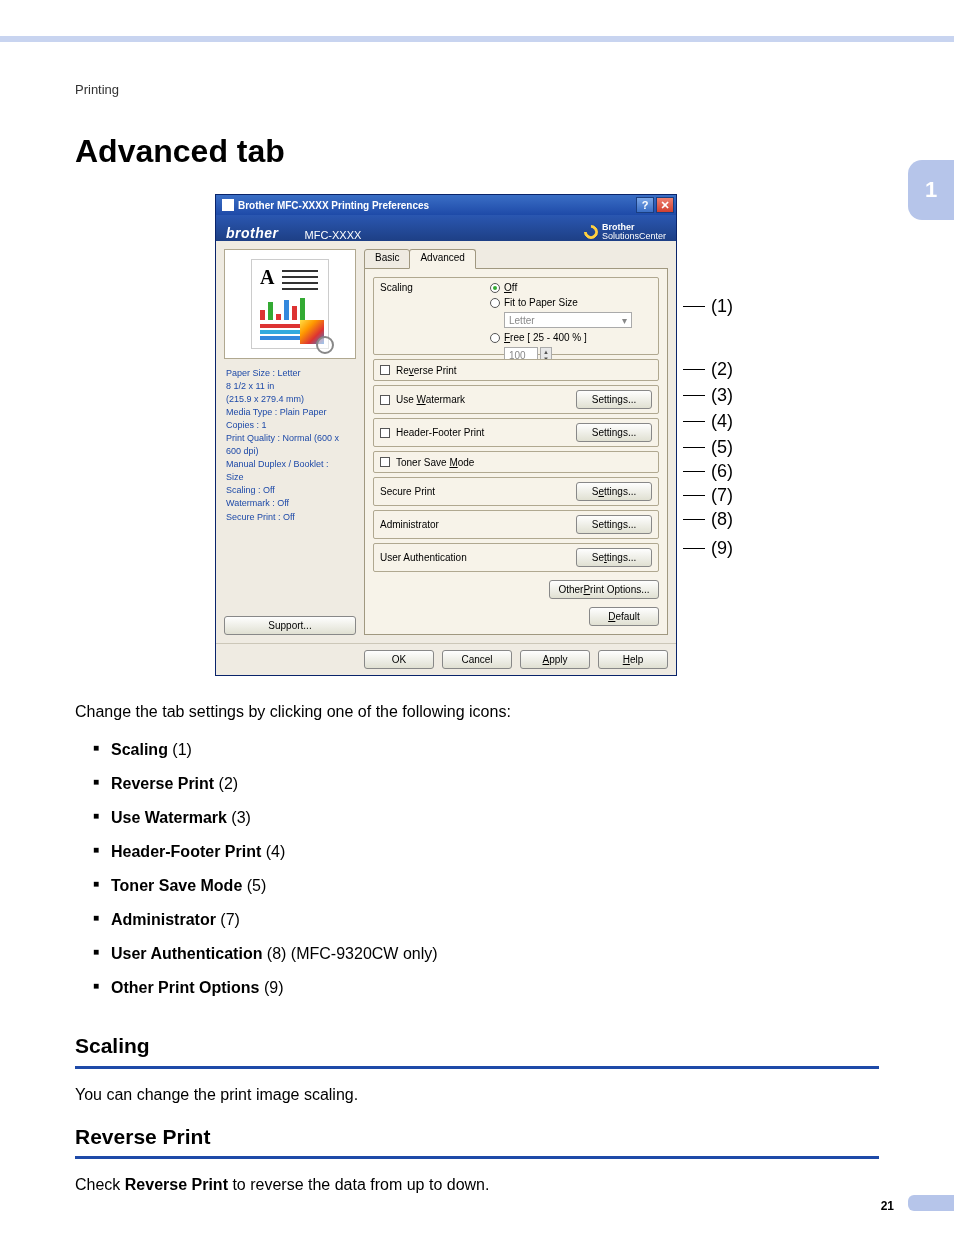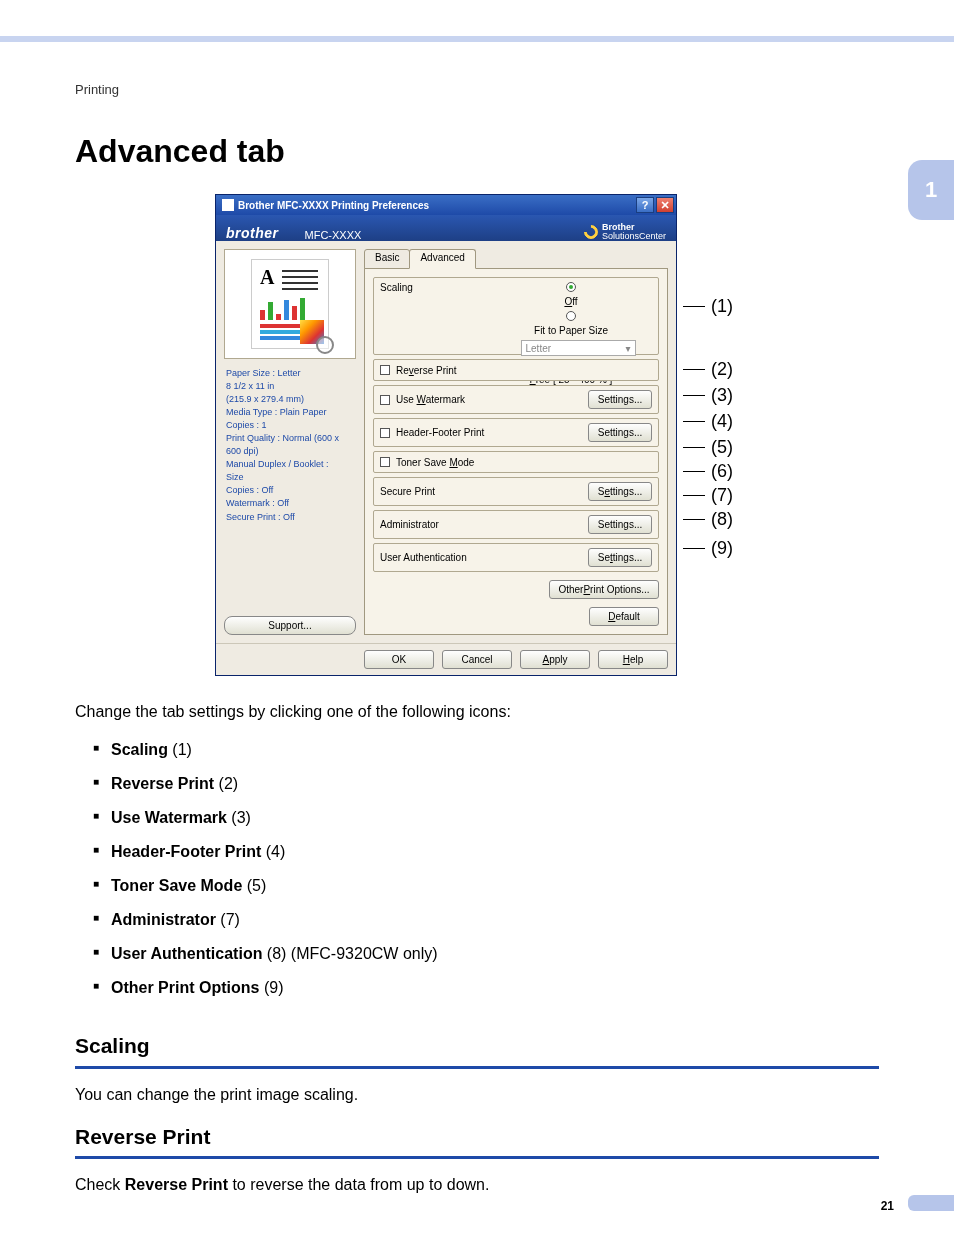--- a/index.html
+++ b/index.html
@@ -40,32 +40,32 @@
   .xpbtn{ background:linear-gradient(#fefefe,#e0e0d2); border:1px solid #888; border-radius:3px; height:19px; display:flex; align-items:center; justify-content:center; font-size:10px; cursor:default; }
   .rightcol{ flex:1; display:flex; flex-direction:column;}
   .tabs{ display:flex; height:20px; position:relative; z-index:2; margin-bottom:-1px;}
   .tab{ padding:2px 10px; border:1px solid #a09880; background:#efebe2; font-size:10px; border-bottom:1px solid #a09880; border-radius:3px 3px 0 0; margin-right:-1px;}
   .tab.active{ background:#f7f3e9; border-bottom:1px solid #f7f3e9;}
   .tabbody{ border:1px solid #a09880; background:#f7f3e9; padding:8px; flex:1; display:flex; flex-direction:column; gap:4px;}
   .group{ border:1px solid #b0a890; border-radius:2px; padding:4px 6px; background:#f7f3e9; display:flex; align-items:center; min-height:22px;}
   .group.tall{ align-items:flex-start; flex-direction:row;}
   .group .glabel{ width:110px; font-size:10px;}
   .group .gcontent{ flex:1; font-size:10px;}
-  .radio-row{ display:flex; align-items:center; gap:4px; margin-bottom:4px;flex-direction:column;}
+  .radio-row{ display:flex; align-items:center; gap:4px; margin-bottom:4px;}
   .radio{ width:10px; height:10px; border:1px solid #555; border-radius:50%; display:inline-flex; align-items:center; justify-content:center; background:#fff;}
   .radio.sel::after{ content:""; width:4px; height:4px; border-radius:50%; background:#33aa33;}
   .check{ width:10px; height:10px; border:1px solid #555; background:#fff; margin-right:6px;}
   .mini-input{ border:1px solid #aaa; background:#fff; height:16px; padding:0 4px; font-size:10px; display:inline-flex; align-items:center;}
-  .dd{ width:115px; color:#888; justify-content:space-between;}
+  .dd{ width:128px; color:#888; justify-content:space-between;}
   .spin{ display:inline-flex;}
   .spin .sb{ width:12px; border:1px solid #aaa; background:#e8e8e8; display:flex; flex-direction:column; margin-left:2px;}
   .spin .sb div{ flex:1; font-size:6px; display:flex; align-items:center; justify-content:center; color:#555;}
   .row-settings{ display:flex; align-items:center;}
   .row-settings .rlabel{ flex:1; display:flex; align-items:center;}
-  .row-settings .xpbtn{ width:64px;}
+  .row-settings .xpbtn{ width:76px;}
   .right-btns{ display:flex; justify-content:flex-end; gap:6px; margin-top:4px;}
   .right-btns .xpbtn{ width:110px;}
   .footer-btns{ background:#efebe2; padding:6px 8px; display:flex; gap:8px; border-top:1px solid #ccc7b8;}
   .footer-btns .xpbtn{ width:70px;}
   .footer-btns .spacer{ flex:1;}
   .u{ text-decoration:underline;}
   
   .callouts{ width:56px; margin-left:6px; position:relative;}
   .co{ position:absolute; left:0; display:flex; align-items:center;}
   .co .line{ height:1px; background:#000; width:22px; margin-right:6px;}
@@ -134,26 +134,26 @@
           </div>
           <div class="info">
             <div>Paper Size : Letter</div>
             <div>8 1/2 x 11 in</div>
             <div>(215.9 x 279.4 mm)</div>
             <div>Media Type : Plain Paper</div>
             <div>Copies : 1</div>
             <div>Print Quality : Normal (600 x 600 dpi)</div>
             <div>Manual Duplex / Booklet :</div>
             <div>Size</div>
-            <div>Copies : Off</div>
+            <div>Scaling : Off</div>
             <div>Watermark : Off</div>
             <div>Secure Print : Off</div>
           </div>
           <div class="support-wrap">
-            <div class="xpbtn" style="width:100%;border-radius:8px;">Support...</div>
+            <div class="xpbtn" style="width:100%;">Support...</div>
           </div>
         </div>
         <div class="rightcol">
           <div class="tabs">
             <div class="tab">Basic</div>
             <div class="tab active">Advanced</div>
           </div>
           <div class="tabbody">
             <div class="group tall" style="height:78px;">
               <div class="glabel">Scaling</div>

